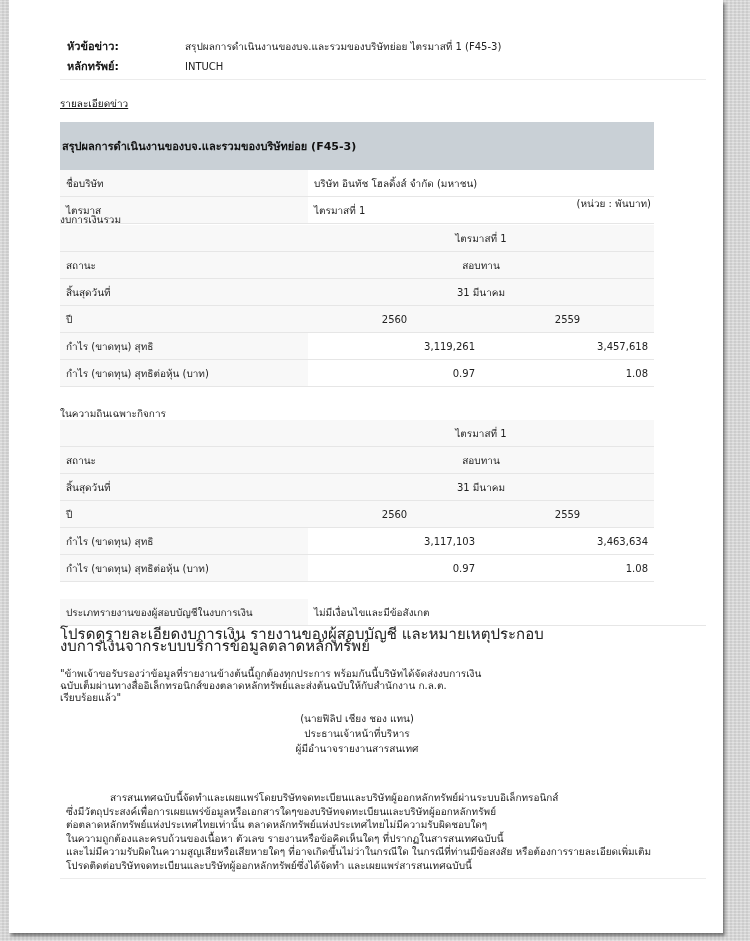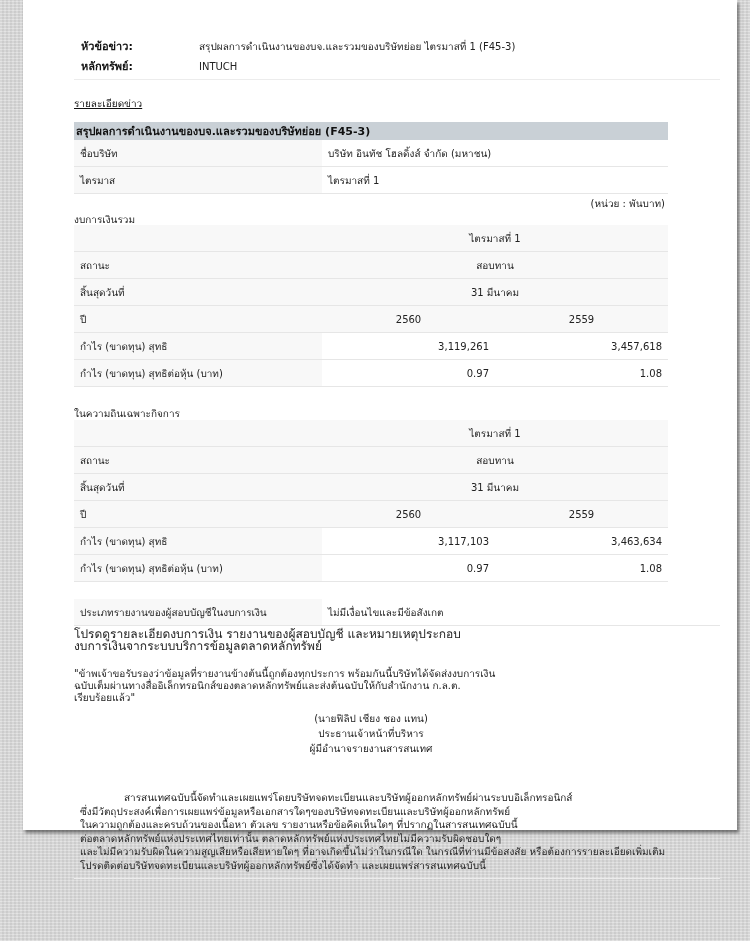--- a/index.html
+++ b/index.html
@@ -7,49 +7,49 @@
     width: 750px; height: 941px; overflow: hidden;
     background: #d9d9d9;
     background-image:
       repeating-linear-gradient(0deg, rgba(255,255,255,0.18) 0 1px, rgba(0,0,0,0.03) 1px 3px),
       repeating-linear-gradient(90deg, rgba(255,255,255,0.12) 0 2px, rgba(0,0,0,0.03) 2px 4px);
     font-family: "DejaVu Sans", sans-serif;
     color: #222;
     position: relative;
   }
   .paper {
-    position: absolute; left: 23px; top: 0; width: 714px; height: 830px;
+    position: absolute; left: 9px; top: 0; width: 714px; height: 933px;
     background: #ffffff;
     box-shadow: 2px 3px 3px rgba(0,0,0,0.45);
   }
   .content { position: absolute; left: 51px; top: 0; width: 646px; font-size: 10px; }
 
   .meta { position: absolute; top: 36px; left: 0; width: 646px; border-bottom: 1px solid #ececec; padding-bottom: 6px; height: 44px; box-sizing: border-box; }
   .meta-row { display: flex; height: 20px; align-items: center; }
   .meta-label { width: 118px; padding-left: 7px; font-weight: bold; font-size: 11px; color: #111; }
   .meta-value { font-size: 10px; color: #222; }
 
   .detail-link { position: absolute; top: 96px; left: 0; font-size: 10px; text-decoration: underline; color: #111; }
 
   table { border-collapse: collapse; width: 594px; table-layout: fixed; }
   td { font-size: 10px; padding: 0 6px; height: 26px; border-bottom: 1px solid #e6e6e6; color: #222; }
   .summary { position: absolute; top: 122px; left: 0; }
-  .summary .band td { background: #c9d0d6; font-weight: bold; font-size: 11px; height: 17px; padding: 0 2px; border-bottom: none; color: #111; }
+  .summary .band td { background: #c9d0d6; font-weight: bold; font-size: 11px; height: 17px; padding: 15px 2px; border-bottom: none; color: #111; }
   .gray { background: #f8f8f8; }
   .white { background: #ffffff; }
 
   .unit { position: absolute; top: 196px; left: 0; width: 591px; text-align: right; font-size: 10px; }
   .fs-title { position: absolute; left: 0; font-size: 10px; }
   .fin { position: absolute; left: 0; }
   .fin td.c { text-align: center; }
   .fin td.r { text-align: right; }
 
   .auditor { position: absolute; top: 599px; left: 0; }
   .auditor td { border-bottom: 1px solid #e6e6e6; margin-left: 36px; }
-  .note { position: absolute; top: 628px; left: 0; font-size: 12px; line-height: 12px; }
+  .note { position: absolute; top: 628px; left: 0; font-size: 15px; line-height: 12px; }
   .cert { position: absolute; top: 668px; left: 0; font-size: 10px; line-height: 12px; }
   .sign { position: absolute; top: 711px; left: 0; width: 594px; text-align: center; font-size: 10px; line-height: 15px; }
   .sign-line { display: inline-block; width: 170px; border-bottom: 1px solid #222; height: 9px; margin-left: 4px; vertical-align: baseline; }
   .disclaimer { position: absolute; top: 791px; left: 0; width: 646px; font-size: 10px; line-height: 13.5px; padding-bottom: 6px; border-bottom: 1px solid #ececec; }
   .disclaimer .first { padding-left: 50px; }
   .disclaimer div { padding-left: 6px; }
 </style>
 </head>
 <body>
 
@@ -193,20 +193,20 @@
 
     <div class="sign">
       <div>(นายฟิลิป เชียง ชอง แทน)</div>
       <div>ประธานเจ้าหน้าที่บริหาร</div>
       <div>ผู้มีอำนาจรายงานสารสนเทศ</div>
     </div>
 
     <div class="disclaimer">
       <div class="first">สารสนเทศฉบับนี้จัดทำและเผยแพร่โดยบริษัทจดทะเบียนและบริษัทผู้ออกหลักทรัพย์ผ่านระบบอิเล็กทรอนิกส์</div>
       <div>ซึ่งมีวัตถุประสงค์เพื่อการเผยแพร่ข้อมูลหรือเอกสารใดๆของบริษัทจดทะเบียนและบริษัทผู้ออกหลักทรัพย์</div>
+      <div>ต่อตลาดหลักทรัพย์แห่งประเทศไทยเท่านั้น ตลาดหลักทรัพย์แห่งประเทศไทยไม่มีความรับผิดชอบใดๆ</div>
       <div>ในความถูกต้องและครบถ้วนของเนื้อหา ตัวเลข รายงานหรือข้อคิดเห็นใดๆ ที่ปรากฏในสารสนเทศฉบับนี้</div>
-      <div>ต่อตลาดหลักทรัพย์แห่งประเทศไทยเท่านั้น ตลาดหลักทรัพย์แห่งประเทศไทยไม่มีความรับผิดชอบใดๆ</div>
       <div>และไม่มีความรับผิดในความสูญเสียหรือเสียหายใดๆ ที่อาจเกิดขึ้นไม่ว่าในกรณีใด ในกรณีที่ท่านมีข้อสงสัย หรือต้องการรายละเอียดเพิ่มเติม</div>
       <div>โปรดติดต่อบริษัทจดทะเบียนและบริษัทผู้ออกหลักทรัพย์ซึ่งได้จัดทำ และเผยแพร่สารสนเทศฉบับนี้</div>
     </div>
 
   </div>
 </div>
 
 </body></html>

